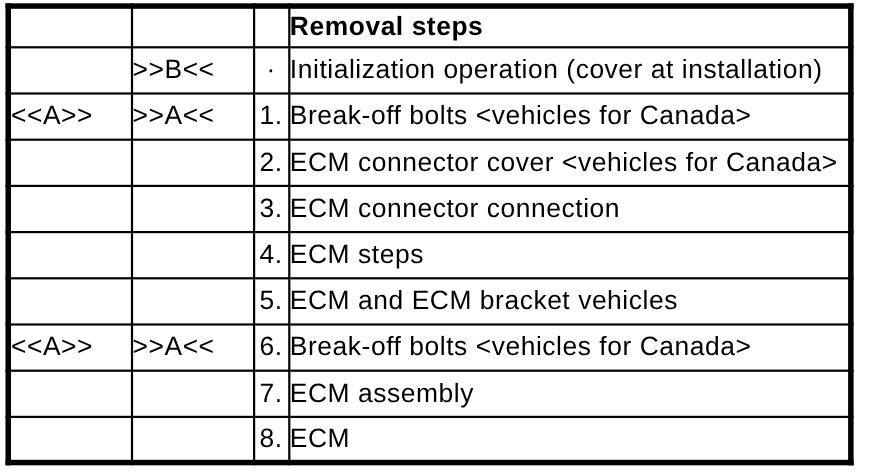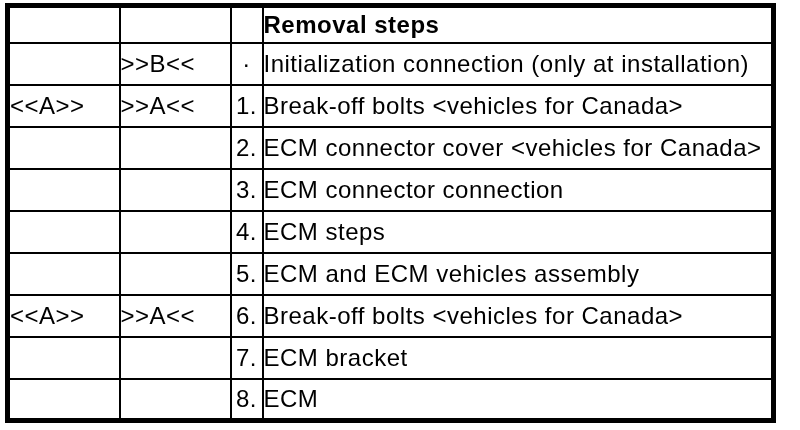--- a/index.html
+++ b/index.html
@@ -62,21 +62,21 @@
       <tr class="header-row">
         <td class="c1"></td>
         <td class="c2"></td>
         <td class="c3"></td>
         <td class="c4 title-cell">Removal steps</td>
       </tr>
       <tr class="data-row">
         <td class="c1"></td>
         <td class="c2">&gt;&gt;B&lt;&lt;</td>
         <td class="c3">·</td>
-        <td class="c4">Initialization connection (only at installation)</td>
+        <td class="c4">Initialization operation (cover at installation)</td>
       </tr>
       <tr class="data-row">
         <td class="c1">&lt;&lt;A&gt;&gt;</td>
         <td class="c2">&gt;&gt;A&lt;&lt;</td>
         <td class="c3">1.</td>
         <td class="c4">Break-off bolts &lt;vehicles for Canada&gt;</td>
       </tr>
       <tr class="data-row">
         <td class="c1"></td>
         <td class="c2"></td>
@@ -92,33 +92,33 @@
       <tr class="data-row">
         <td class="c1"></td>
         <td class="c2"></td>
         <td class="c3">4.</td>
         <td class="c4">ECM steps</td>
       </tr>
       <tr class="data-row">
         <td class="c1"></td>
         <td class="c2"></td>
         <td class="c3">5.</td>
-        <td class="c4">ECM and ECM vehicles assembly</td>
+        <td class="c4">ECM and ECM bracket vehicles</td>
       </tr>
       <tr class="data-row">
         <td class="c1">&lt;&lt;A&gt;&gt;</td>
         <td class="c2">&gt;&gt;A&lt;&lt;</td>
         <td class="c3">6.</td>
         <td class="c4">Break-off bolts &lt;vehicles for Canada&gt;</td>
       </tr>
       <tr class="data-row">
         <td class="c1"></td>
         <td class="c2"></td>
         <td class="c3">7.</td>
-        <td class="c4">ECM bracket</td>
+        <td class="c4">ECM assembly</td>
       </tr>
       <tr class="data-row">
         <td class="c1"></td>
         <td class="c2"></td>
         <td class="c3">8.</td>
         <td class="c4">ECM</td>
       </tr>
     </tbody>
   </table>
 </div>

